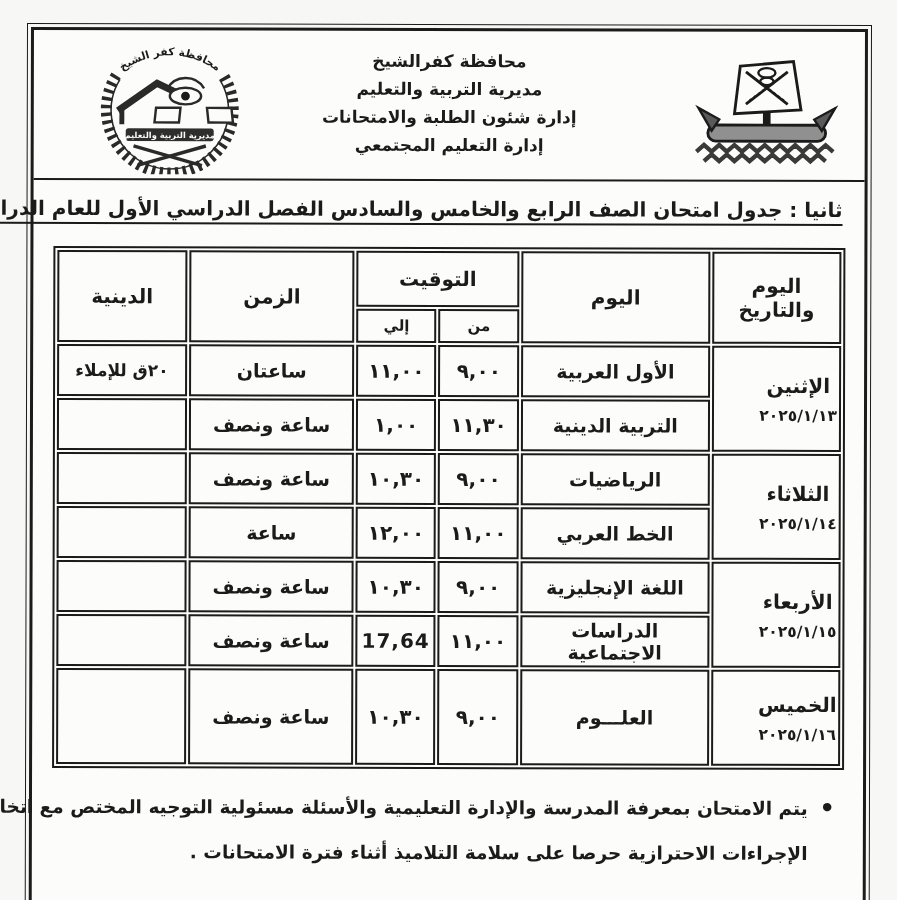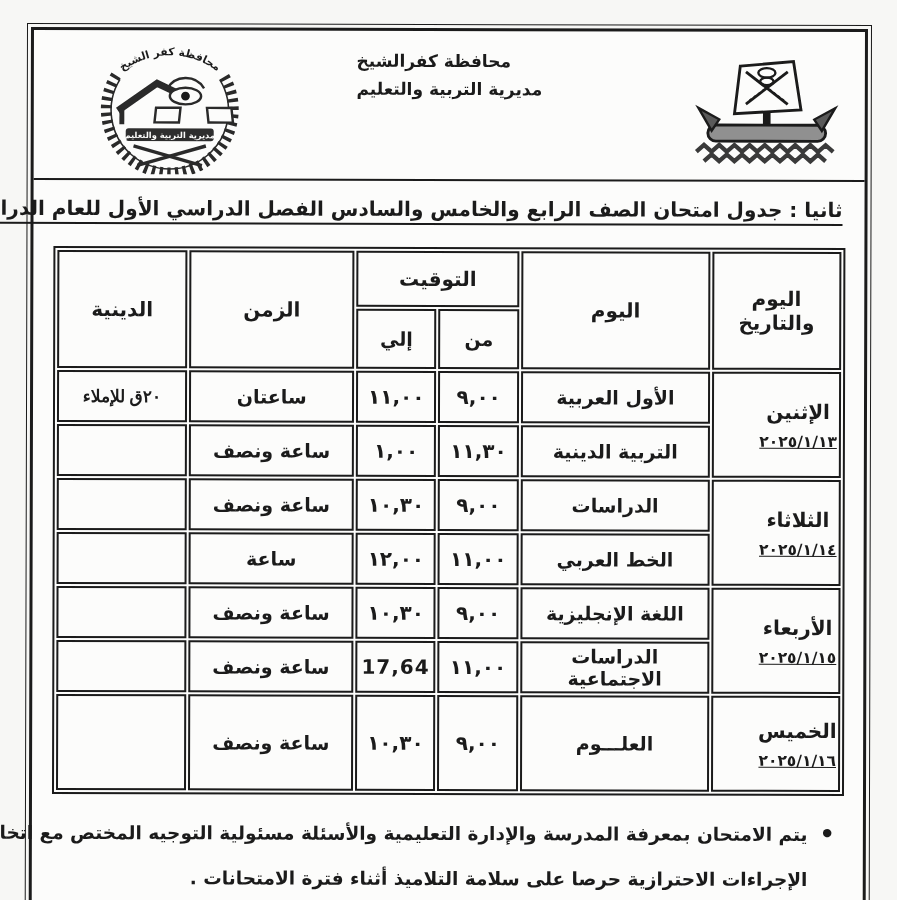--- a/index.html
+++ b/index.html
@@ -31,21 +31,21 @@
   
   .hdr {
     position: relative;
     height: 150px;
     border-bottom: 2.5px solid #1b1b1b;
   }
   .hdr-lines {
     position: absolute;
     left: 50%; top: 16px;
     transform: translateX(-50%);
-    text-align: left;
+    text-align: center;
     font-size: 17px;
     line-height: 28px;
     white-space: nowrap;
   }
   .logo-wreath {
     position: absolute;
     left: 30px; top: 12px;
     width: 212px; height: 132px;
   }
   .logo-boat {
@@ -83,29 +83,29 @@
     font-weight: bold;
     overflow: hidden;
   }
   .col-day { width: 128px; }
   .col-subject { width: 188px; }
   .col-from { width: 80px; }
   .col-to { width: 80px; }
   .col-duration { width: 164px; }
   .col-notes { width: 130px; }
   .schedule thead tr.h1 th { height: 56px; font-size: 20px; }
-  .schedule thead tr.h2 th { height: 60px; font-size: 19px; }
+  .schedule thead tr.h2 th { height: 34px; font-size: 15px; }
   .schedule tbody td { height: 52px; }
   .schedule tbody.last td { height: 96px; }
   td.day-cell { font-size: 20px; padding-left: 44px; }
-  td.day-cell .date { font-size: 15.5px; margin-top: 9px; text-decoration: underline; }
+  td.day-cell .date { font-size: 15.5px; margin-top: 9px; }
   td.subject-cell { font-size: 19px; }
   td.time-cell { font-size: 20px; letter-spacing: 1px; }
   td.duration-cell { font-size: 19px; }
-  td.notes-cell { font-size: 17px; font-family: Liberation Serif, serif; }
+  td.notes-cell { font-size: 17px; }
   
   .foot {
     display: flex;
     align-items: flex-start;
     margin: 16px 28px 0 20px;
     font-size: 18.5px;
     line-height: 45px;
   }
   .foot .bullet {
     font-size: 24px;
@@ -138,20 +138,22 @@
       <text font-size="11" fill="#1b1b1b" text-anchor="middle">
         <textPath href="#wreathTopArc" startOffset="50%">محافظة كفر الشيخ</textPath>
       </text>
       <rect x="60" y="88" width="90" height="13" rx="3" fill="#2e2e2e"></rect>
       <text x="105" y="98" font-size="8.5" fill="#fcfcfb" text-anchor="middle">مديرية التربية والتعليم</text>
     </svg>
 
     <div class="hdr-lines">
       <div>محافظة كفرالشيخ</div>
       <div>مديرية التربية والتعليم</div>
+      <div>إدارة شئون الطلبة والامتحانات</div>
+      <div>إدارة التعليم المجتمعي</div>
     </div>
 
     <svg class="logo-boat" viewBox="0 0 160 112">
       <polygon points="52,8 108,3 116,54 46,58" fill="#fcfcfb" stroke="#1b1b1b" stroke-width="3"></polygon>
       <line x1="58" y1="48" x2="102" y2="14" stroke="#1b1b1b" stroke-width="3"></line>
       <line x1="102" y1="48" x2="58" y2="14" stroke="#1b1b1b" stroke-width="3"></line>
       <line x1="62" y1="44" x2="98" y2="17" stroke="#1b1b1b" stroke-width="2" stroke-dasharray="2.5 3"></line>
       <line x1="98" y1="44" x2="62" y2="17" stroke="#1b1b1b" stroke-width="2" stroke-dasharray="2.5 3"></line>
       <ellipse cx="80" cy="15" rx="9" ry="5" fill="none" stroke="#1b1b1b" stroke-width="2.5"></ellipse>
       <ellipse cx="80" cy="24" rx="7" ry="4" fill="none" stroke="#1b1b1b" stroke-width="2.5"></ellipse>
@@ -211,21 +213,21 @@
         <td class="notes-cell"></td>
       </tr>
     </tbody>
 
     <tbody>
       <tr>
         <td class="day-cell" rowspan="2">
           <div>الثلاثاء</div>
           <div class="date">٢٠٢٥/١/١٤</div>
         </td>
-        <td class="subject-cell">الدراسات</td>
+        <td class="subject-cell">الرياضيات</td>
         <td class="time-cell">٩,٠٠</td>
         <td class="time-cell">١٠,٣٠</td>
         <td class="duration-cell">ساعة ونصف</td>
         <td class="notes-cell"></td>
       </tr>
       <tr>
         <td class="subject-cell">الخط العربي</td>
         <td class="time-cell">١١,٠٠</td>
         <td class="time-cell">١٢,٠٠</td>
         <td class="duration-cell">ساعة</td>

